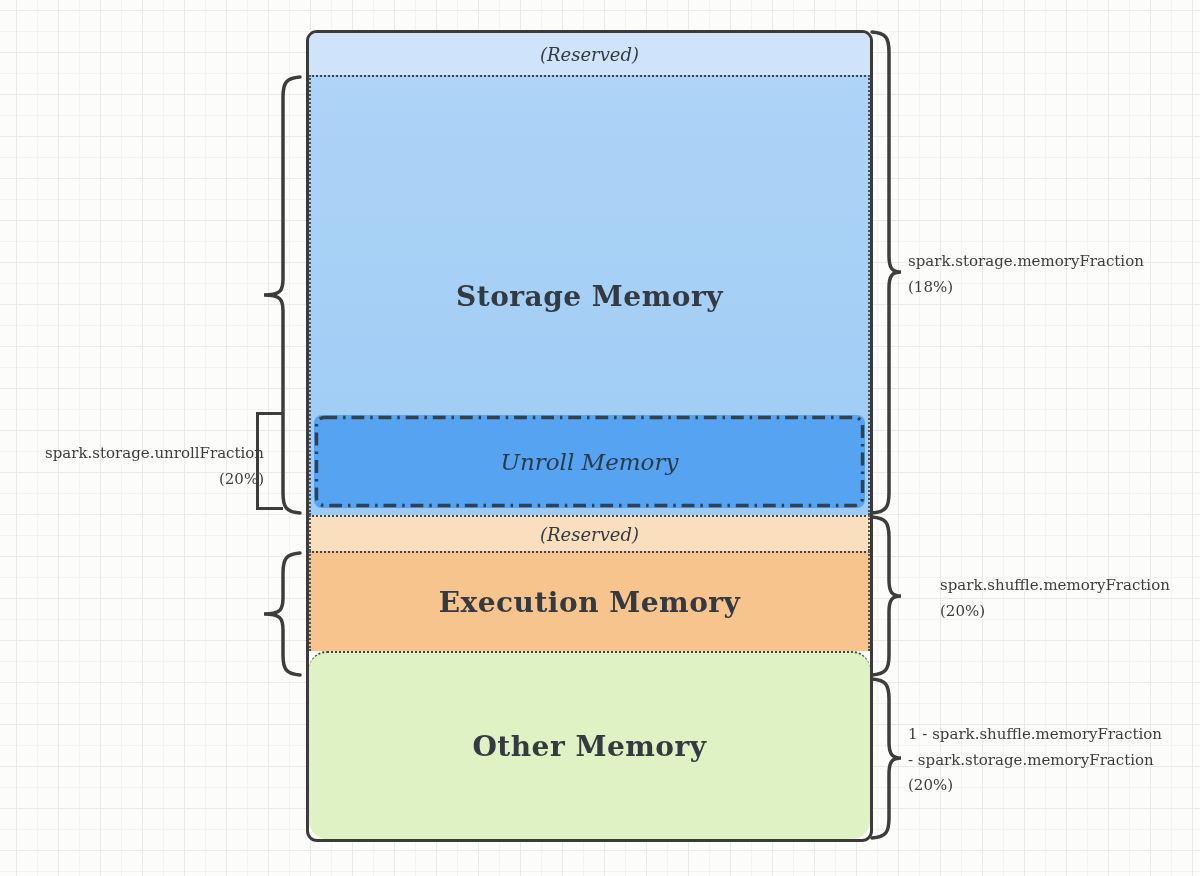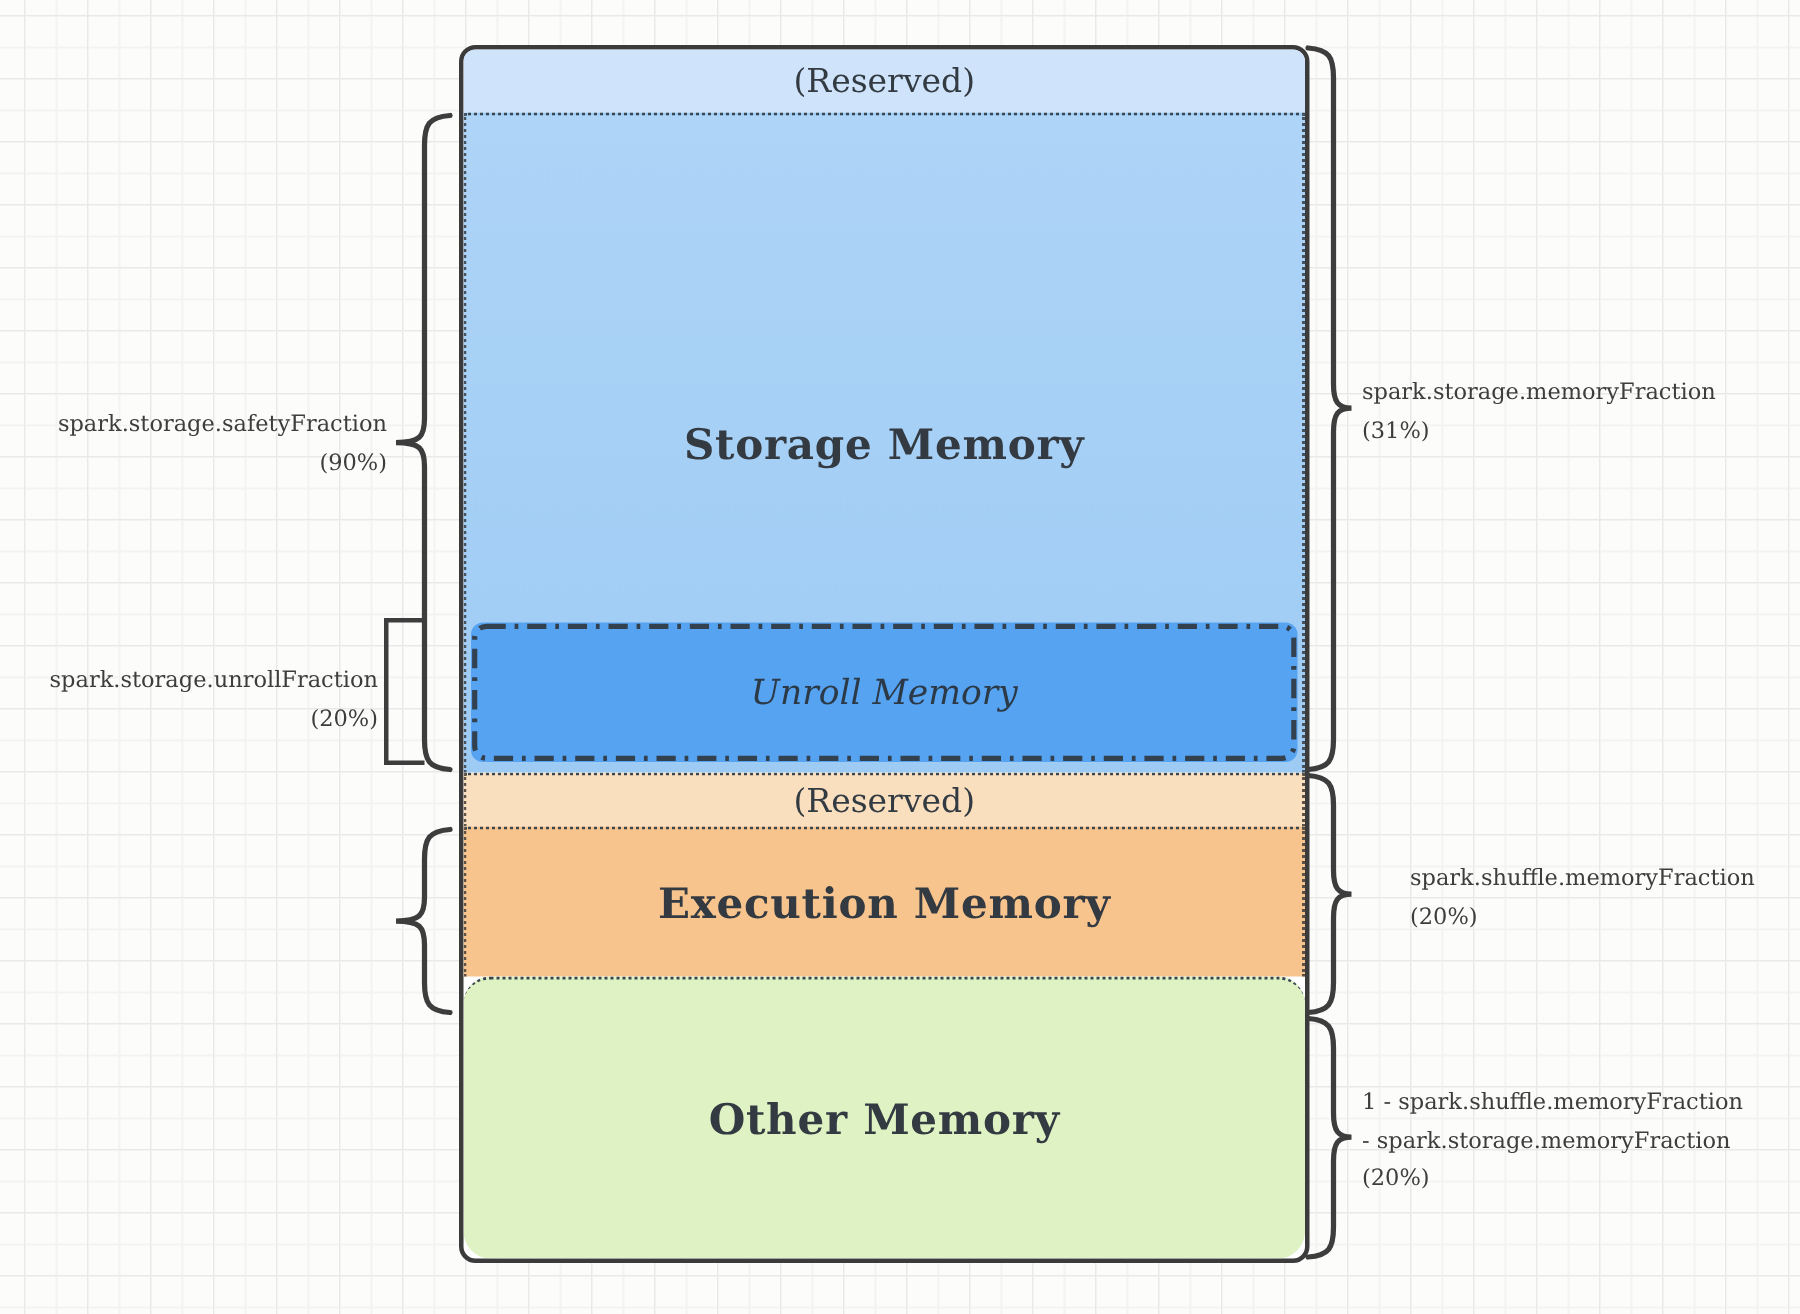--- a/index.html
+++ b/index.html
@@ -42,21 +42,21 @@
     height: 100px; background: #f8c48e;
     border-top: 2px dotted #3c4650;
     border-left: 2px dotted #5e5246; border-right: 2px dotted #5e5246;
   }
   .sec-other {
     flex: 1; background: #def2c3;
     border-top: 2px dotted #3c4650;
     border-radius: 18px;
   }
 
-  .reserved-label { font-size: 22px; color: #333b42; }
+  .reserved-label { font-size: 18px; color: #333b42; font-style: italic; }
   .big-title { font-size: 28px; font-weight: bold; color: #333a41; letter-spacing: 0.5px; }
 
   
   .unroll-box {
     position: absolute; left: 3px; right: 3px; bottom: 7px; height: 93px;
     background: #56a3f2; border-radius: 8px;
     display: flex; align-items: center; justify-content: center;
   }
   .unroll-box svg.dashdot { position: absolute; inset: 0; width: 100%; height: 100%; }
   .unroll-title { position: relative; font-size: 23px; color: #2c3a47; font-style: italic; }
@@ -129,34 +129,30 @@
       <path d="M 2 2 C 16 3 19 8 19 22 L 19 65 C 19 77 22 81 31 81 C 22 81 19 85 19 97 L 19 140 C 19 154 16 159 2 160" stroke="#3d3d3d" stroke-width="3.5" stroke-linecap="round"></path>
     </svg>
   </div>
 
   <div class="shape" style="left:870px; top:677px;">
     <svg width="34" height="163" viewBox="0 0 34 163" fill="none">
       <path d="M 2 2 C 16 3 19 8 19 22 L 19 65 C 19 77 22 81 31 81 C 22 81 19 85 19 97 L 19 141 C 19 155 16 160 2 161" stroke="#3d3d3d" stroke-width="3.5" stroke-linecap="round"></path>
     </svg>
   </div>
 
-  <div class="side-label left" style="left:0; width:258px; top:270px;">
-    <div>spark.storage.safetyFraction</div>
-    <div>(90%)</div>
-  </div>
 
-  <div class="side-label left" style="left:4px; width:248px; top:441px;">
+  <div class="side-label left" style="left:16px; width:248px; top:441px;">
     <div>spark.storage.unrollFraction</div>
     <div>(20%)</div>
   </div>
 
 
   <div class="side-label right" style="left:908px; width:290px; top:249px;">
     <div>spark.storage.memoryFraction</div>
-    <div>(31%)</div>
+    <div>(18%)</div>
   </div>
 
   <div class="side-label right" style="left:908px; width:290px; top:573px;margin-left:32px;">
     <div>spark.shuffle.memoryFraction</div>
     <div>(20%)</div>
   </div>
 
   <div class="side-label right" style="left:908px; width:292px; top:722px;">
     <div>1 - spark.shuffle.memoryFraction</div>
     <div>- spark.storage.memoryFraction</div>

